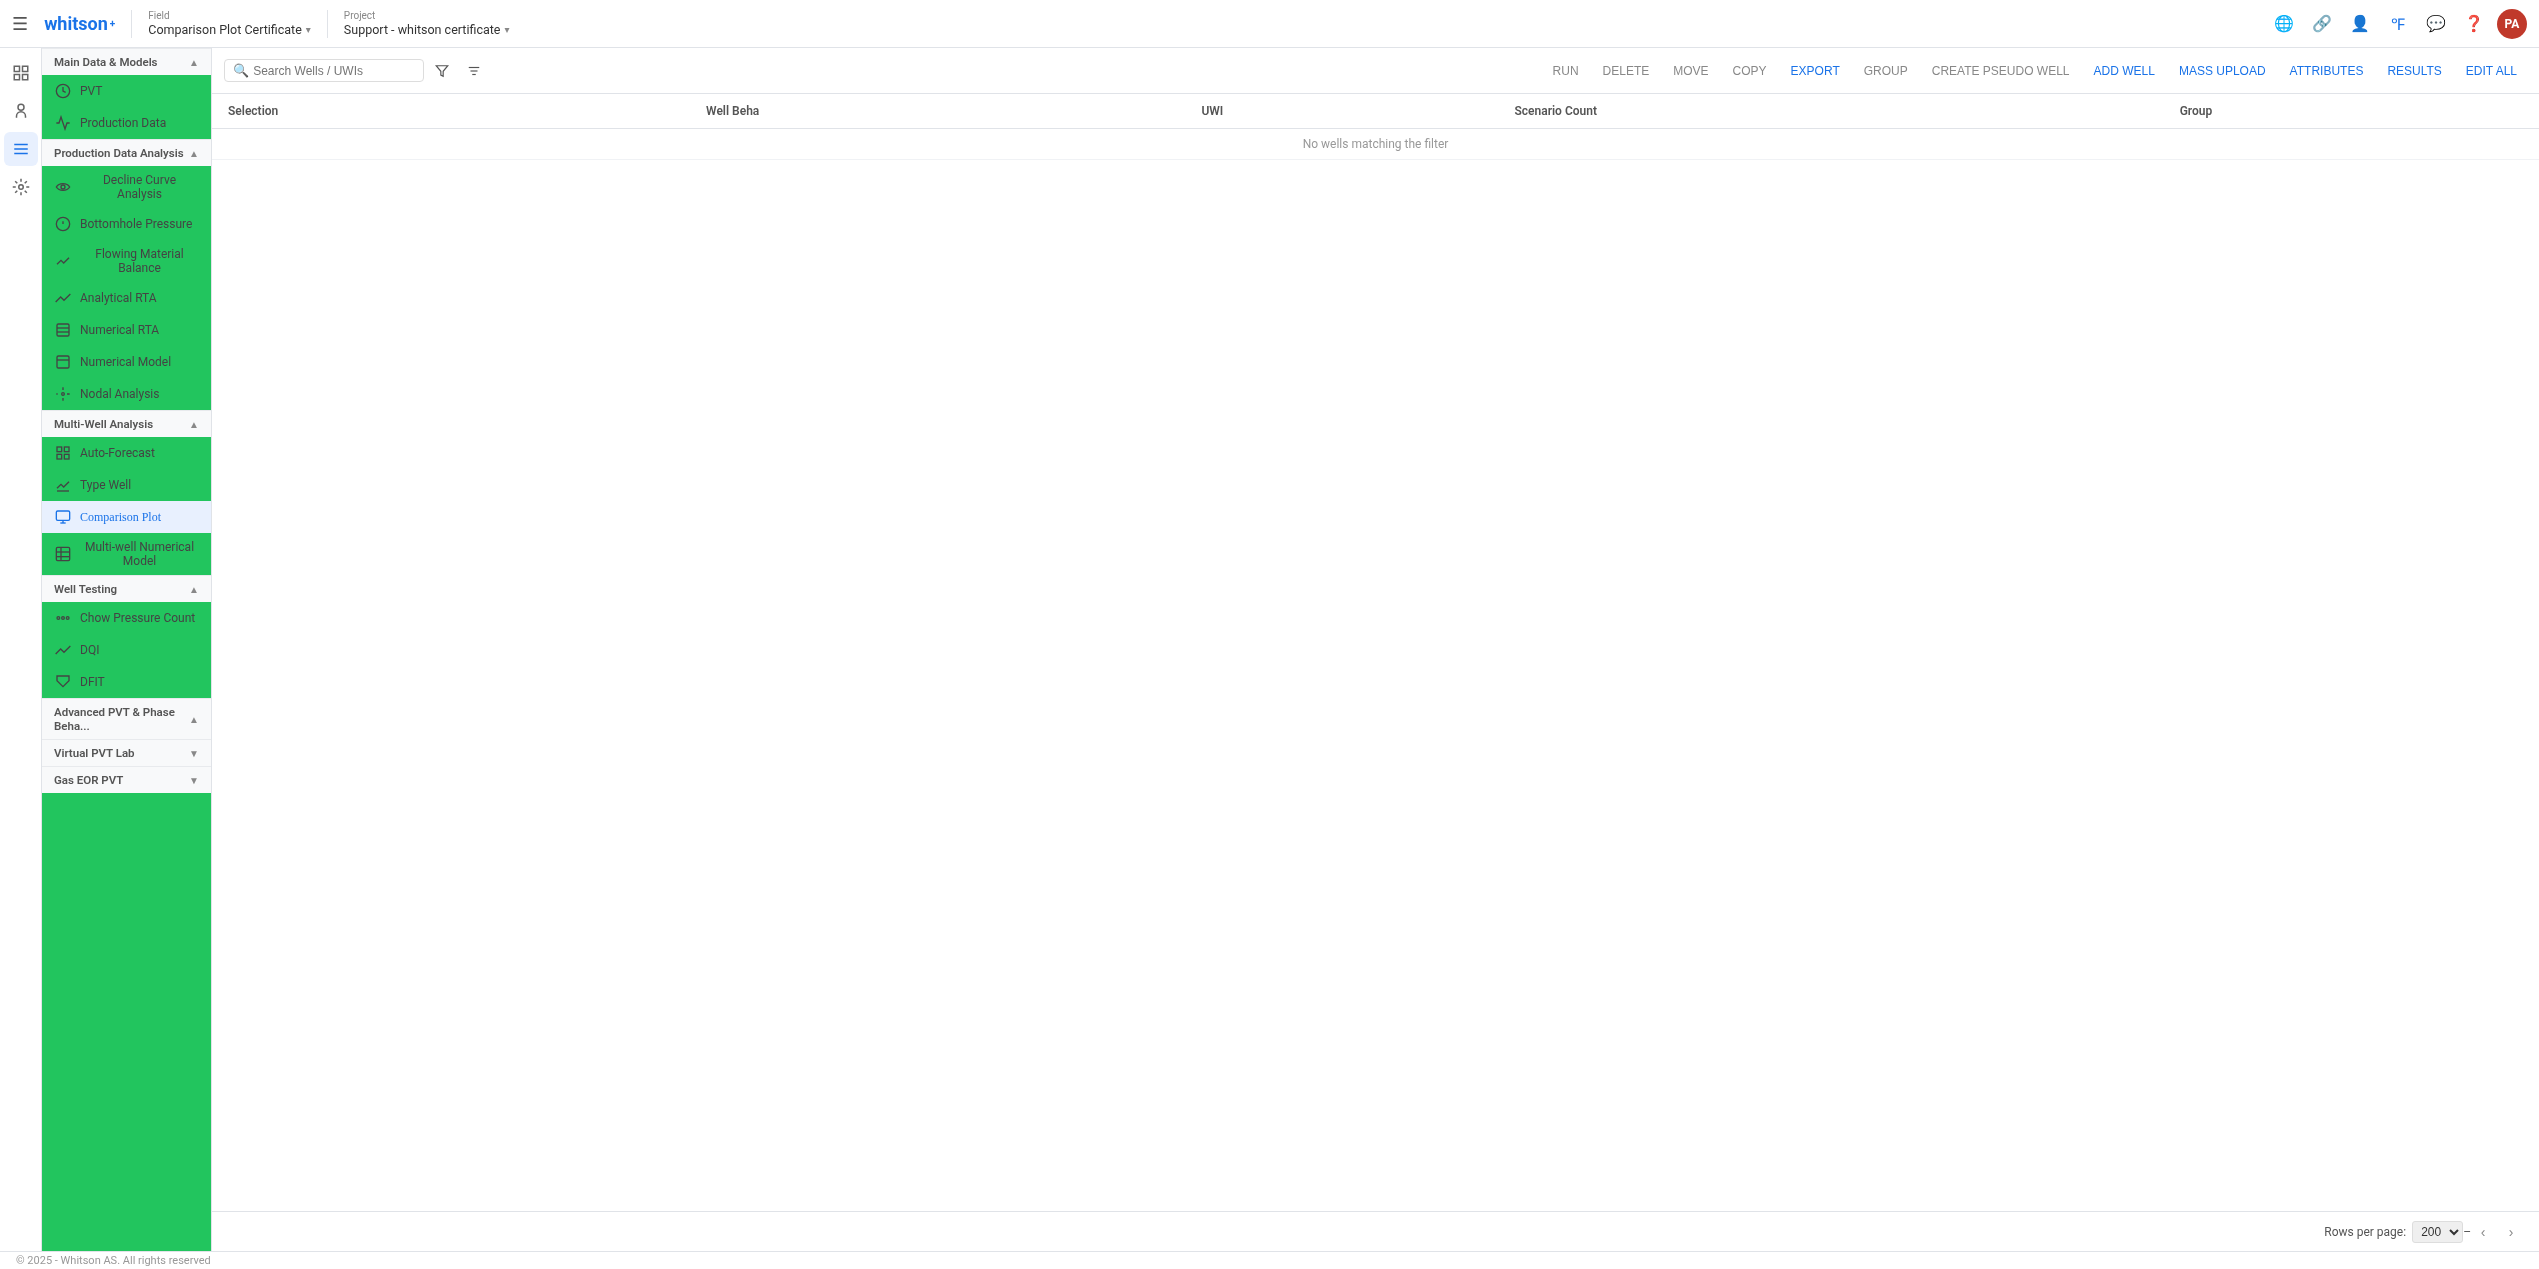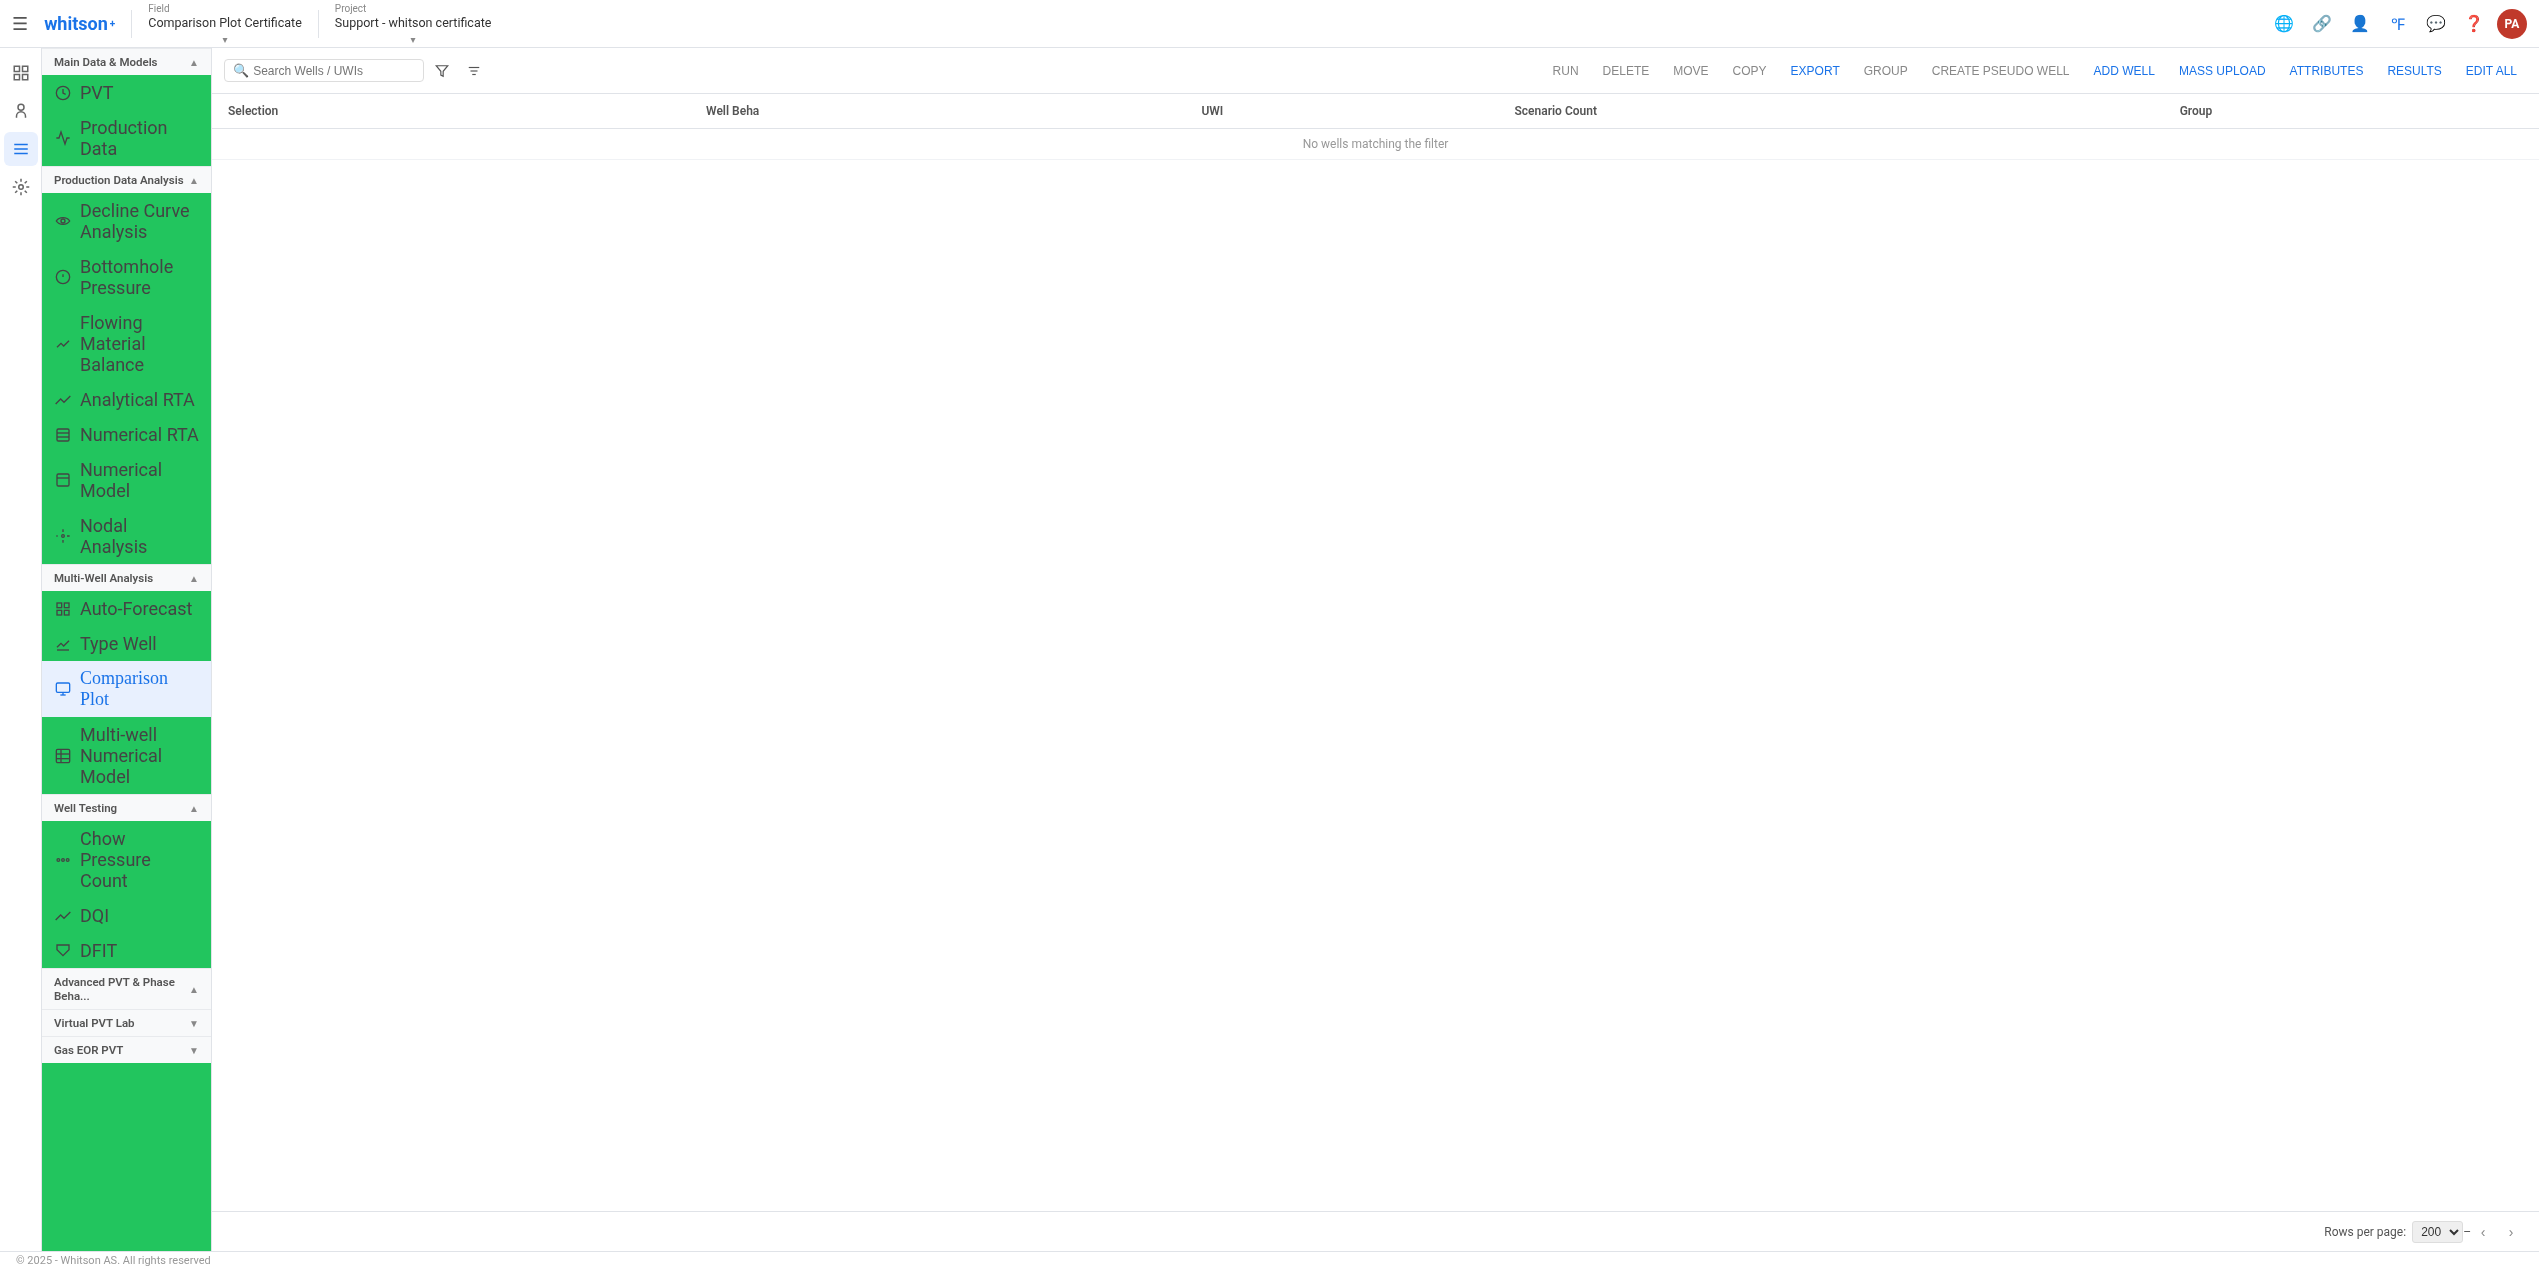--- a/index.html
+++ b/index.html
@@ -2,35 +2,35 @@
 <html><head>
   <meta charset="utf-8">
   <style>
     * { box-sizing: border-box; margin: 0; padding: 0; }
     body { font-family: -apple-system, BlinkMacSystemFont, 'Segoe UI', Roboto, sans-serif; font-size: 13px; color: #333; background: #f5f6f8; display: flex; flex-direction: column; height: 100vh; overflow: hidden; }
 
     .app-container { display: flex; flex: 1; overflow: hidden; }
 
     
     .sidebar { width: 170px; background: #22c55e; border-right: 1px solid #e0e3e8; display: flex; flex-direction: column; overflow-y: auto; flex-shrink: 0; }
-    .sidebar-item { display: flex; align-items: center; gap: 8px; padding: 7px 12px; cursor: pointer; color: #444; font-size: 18px; }
+    .sidebar-item { display: flex; align-items: center; gap: 8px; padding: 7px 12px; cursor: pointer; color: #444; font-size: 12px; text-align: center; }
     .sidebar-item.active { color: #1a73e8; background: #e8f0fe; font-family: Liberation Serif, serif; }
     .sidebar-item .icon { width: 18px; height: 18px; flex-shrink: 0; display: flex; align-items: center; justify-content: center; }
 
     .sidebar-section-header { display: flex; align-items: center; justify-content: space-between; padding: 6px 12px; font-size: 11.5px; font-weight: 600; color: #555; background: #f8f9fa; border-top: 1px solid #e8eaed; cursor: pointer; }
     .sidebar-section-header .chevron { font-size: 10px; color: #888; }
 
     
     .top-nav { height: 48px; background: #fff; border-bottom: 1px solid #e0e3e8; display: flex; align-items: center; padding: 0 12px; gap: 12px; }
     .hamburger { font-size: 18px; cursor: pointer; color: #555; margin-right: 4px; }
     .brand { font-size: 18px; font-weight: 700; color: #1a73e8; display: flex; align-items: center; gap: 2px; }
     .brand sup { font-size: 10px; color: #1a73e8; }
     .field-selector, .project-selector { display: flex; flex-direction: column; gap: 1px; }
     .selector-label { font-size: 10px; color: #888; }
-    .selector-value { display: flex; align-items: center; gap: 4px; font-size: 12.5px; color: #333; cursor: pointer; flex-direction: column; }
+    .selector-value { display: flex; align-items: center; gap: 4px; font-size: 12.5px; color: #333; cursor: pointer; }
     .selector-value .arrow { font-size: 10px; color: #888; }
     .nav-separator { width: 1px; height: 28px; background: #e0e3e8; margin: 0 4px; }
     .top-nav-actions { margin-left: auto; display: flex; align-items: center; gap: 8px; }
     .nav-icon-btn { width: 30px; height: 30px; display: flex; align-items: center; justify-content: center; cursor: pointer; color: #555; font-size: 16px; border-radius: 50%; }
     .nav-icon-btn.blue { color: #1a73e8; }
 
     
     .main-content { flex: 1; display: flex; flex-direction: column; overflow: hidden; background: #fff; }
 
     

